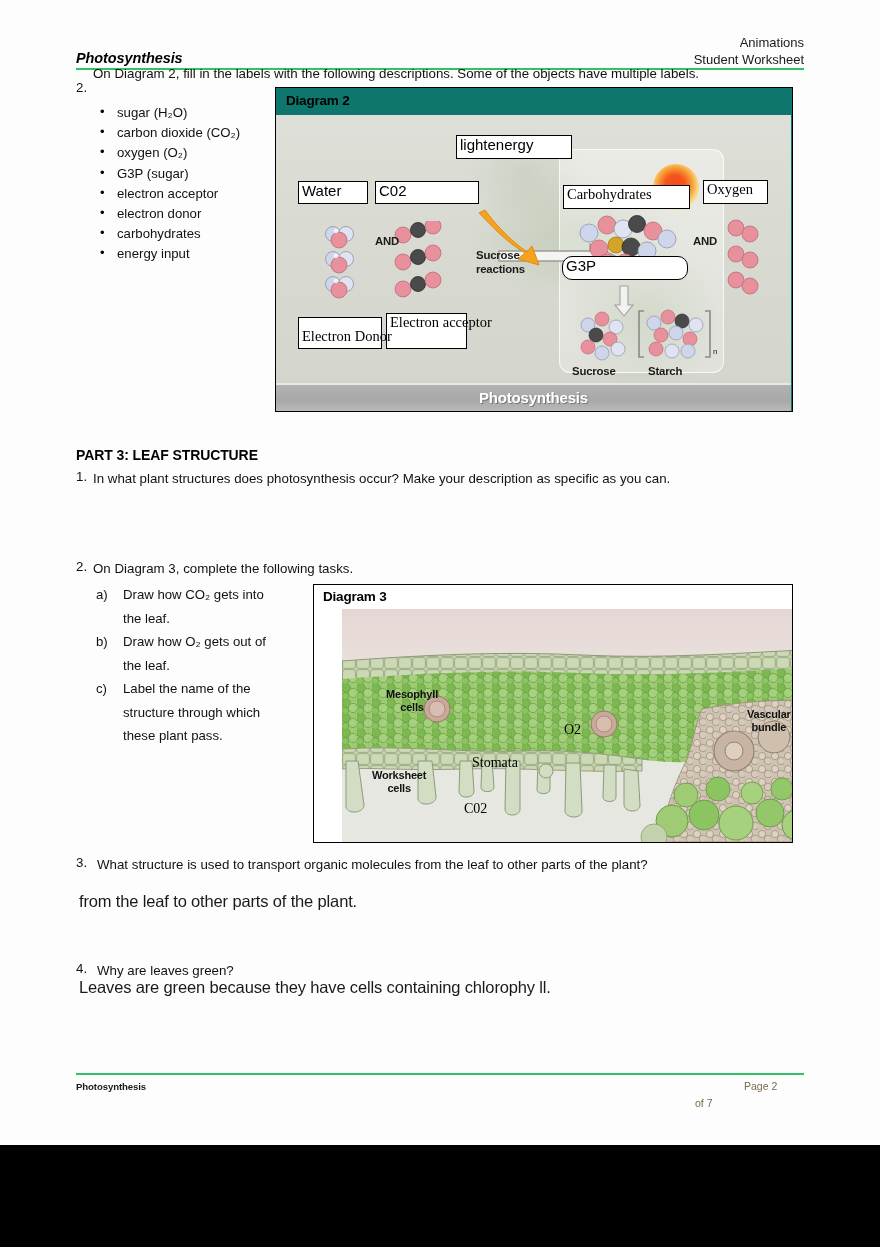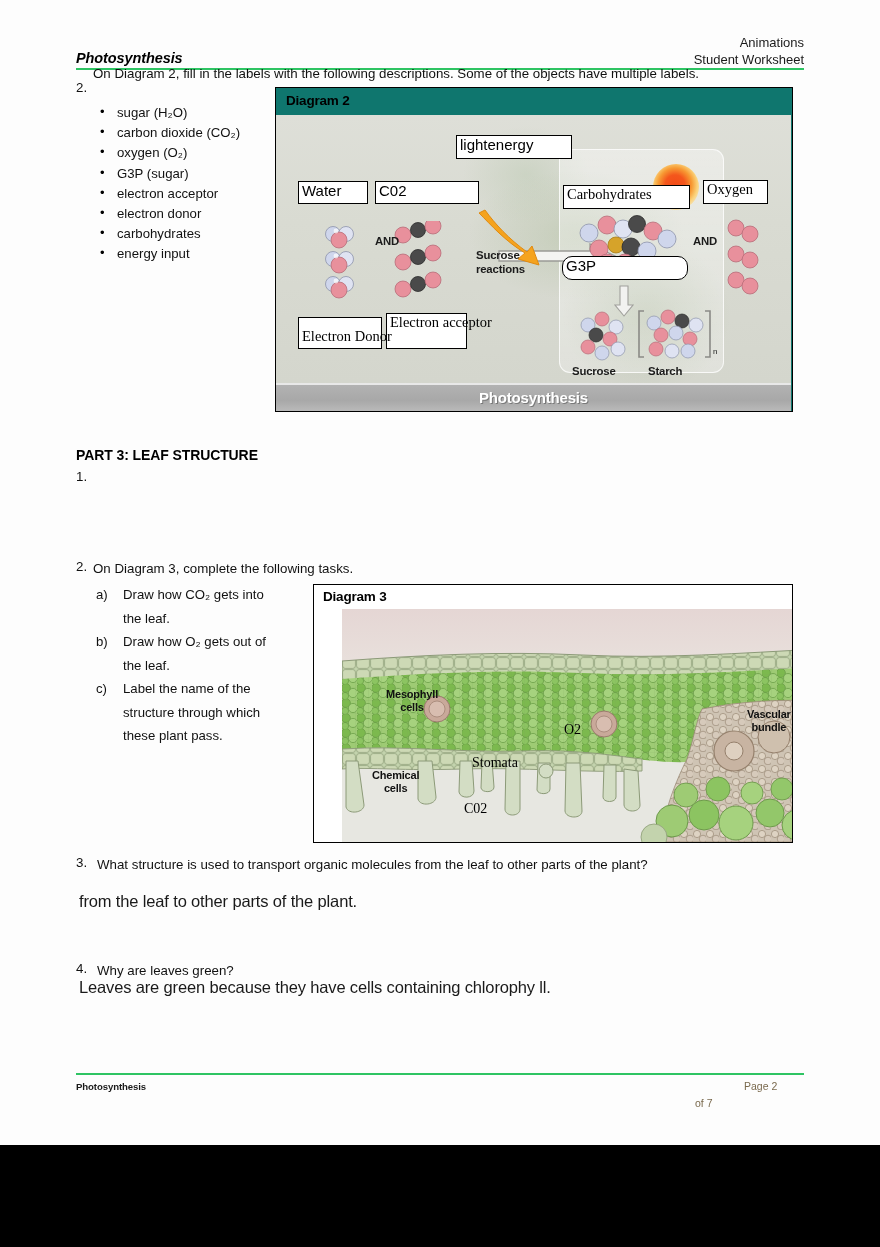--- a/index.html
+++ b/index.html
@@ -493,20 +493,21 @@
 
     </div>
 
     <div class="d2-banner">
       <span>Photosynthesis</span>
     </div>
   </div>
 
   <div class="part-head" style="left:76px; top:447px;">PART 3: LEAF STRUCTURE</div>
   <div class="qnum" style="left:76px; top:469px;">1.</div>
+  <div class="q" style="left:93px; top:469px;">In what plant structures does photosynthesis occur? Make your description as specific as you can.</div>
 
   <div class="qnum" style="left:76px; top:559px;">2.</div>
   <div class="q" style="left:93px; top:559px;">On Diagram 3, complete the following tasks.</div>
 
   <div class="abc">
     <div class="abc-item">
       <span class="lbl">a)</span>
       <span>Draw how CO₂ gets into</span><br>
       <span>the leaf.</span>
     </div>
@@ -608,21 +609,21 @@
         </g>
       </svg>
 
       
       <div class="d3-lbl" style="left:44px; top:79px;">
         <span>Mesophyll</span><br>
         <span>cells</span>
       </div>
 
       <div class="d3-lbl" style="left:30px; top:160px;">
-        <span>Chemical</span><br>
+        <span>Worksheet</span><br>
         <span>cells</span>
       </div>
 
       <div class="d3-lbl" style="left:405px; top:99px;">
         <span>Vascular</span><br>
         <span>bundle</span>
       </div>
 
       <div class="d3-lbl-serif" style="left:130px; top:146px;">Stomata</div>
       <div class="d3-lbl-serif" style="left:222px; top:113px;">O2</div>

